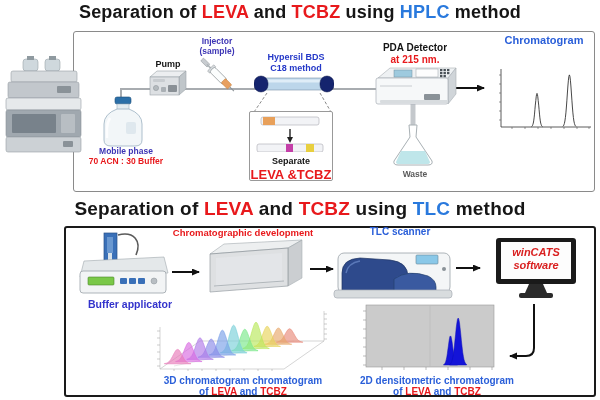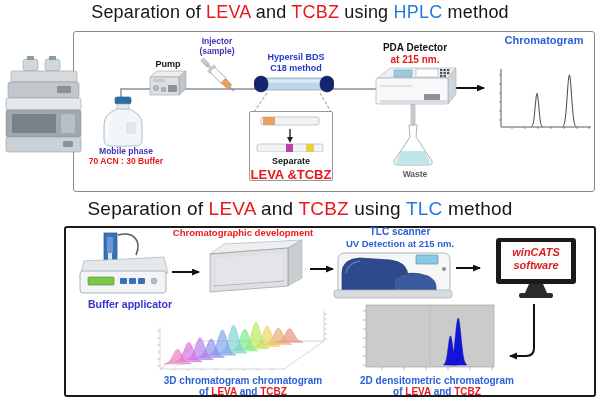--- a/index.html
+++ b/index.html
@@ -1,19 +1,19 @@
 <!DOCTYPE html>
 <html><head>
 <meta charset="utf-8">
 <style>
   *{margin:0;padding:0;box-sizing:border-box}
   html,body{width:600px;height:400px}
   body{position:relative;background:#fff;font-family:"Liberation Sans",sans-serif;overflow:hidden}
   .abs{position:absolute}
-  .title{position:absolute;left:0;width:100%;text-align:center;font-weight:normal;color:#161616;letter-spacing:.2px}
+  .title{position:absolute;left:0;width:100%;text-align:center;font-weight:bold;color:#161616;letter-spacing:.2px}
   .red{color:#e8191c}
   .blue{color:#2979dd}
   .panel{position:absolute;background:#fff;border-radius:3px}
   .lbl{position:absolute;text-align:center;font-weight:bold;line-height:1.2}
   .purple{color:#3d35b5}
   .navyblue{color:#2438c8}
   .gray{color:#5a5a5a}
   .softblue{color:#2a5fd9}
   .appblue{color:#3333cc}
   svg{display:block}
@@ -228,21 +228,20 @@
     <polygon points="4,16 18,6 96,2 82,10" fill="#eceeef" stroke="#9aa2a8" stroke-width=".6" opacity=".9"></polygon>
     <polygon points="82,10 96,2 96,40 82,48" fill="#c2c6c9" stroke="#9aa2a8" stroke-width=".6" opacity=".85"></polygon>
     <polygon points="4,16 82,10 82,48 4,54" fill="#d6d9db" stroke="#8a9298" stroke-width=".8" opacity=".8"></polygon>
     <polygon points="10,20 76,15 76,44 10,49" fill="#e8eaec" opacity=".55"></polygon>
     <line x1="8" y1="48" x2="78" y2="43" stroke="#b0b6ba" stroke-width="1"></line>
   </svg>
 </div>
 
 <div class="lbl softblue" style="left:330px;top:226px;width:140px;z-index:3">
   <div style="font-size:10px">TLC scanner</div>
-  <div style="font-size:9.5px">UV Detection at 215 nm.</div>
 </div>
 <div class="abs" style="left:332px;top:243px;z-index:3">
   <svg width="124" height="58">
     <rect x="6" y="10" width="112" height="40" rx="6" fill="#f4f6f7" stroke="#9aa2a8" stroke-width=".8"></rect>
     <rect x="84" y="12" width="22" height="9" rx="1" fill="#8ac8e8" stroke="#678898" stroke-width=".6"></rect>
     <path d="M10,48 L10,30 Q10,16 28,15 L58,17 Q76,19 76,34 L76,48 Z" fill="#2e4a8c" stroke="#1e3462" stroke-width=".7"></path>
     <path d="M62,48 L62,36 Q76,26 96,33 Q104,37 104,44 L104,48 Z" fill="#3a5aa0" stroke="#24406e" stroke-width=".7"></path>
     <path d="M14,30 Q16,20 28,18" fill="none" stroke="#5a78b8" stroke-width="1.4"></path>
     <rect x="2" y="47" width="118" height="8" rx="3" fill="#d8dcde" stroke="#a8aeb4" stroke-width=".7"></rect>
     <circle cx="112" cy="26" r="2" fill="#8a9298"></circle>

